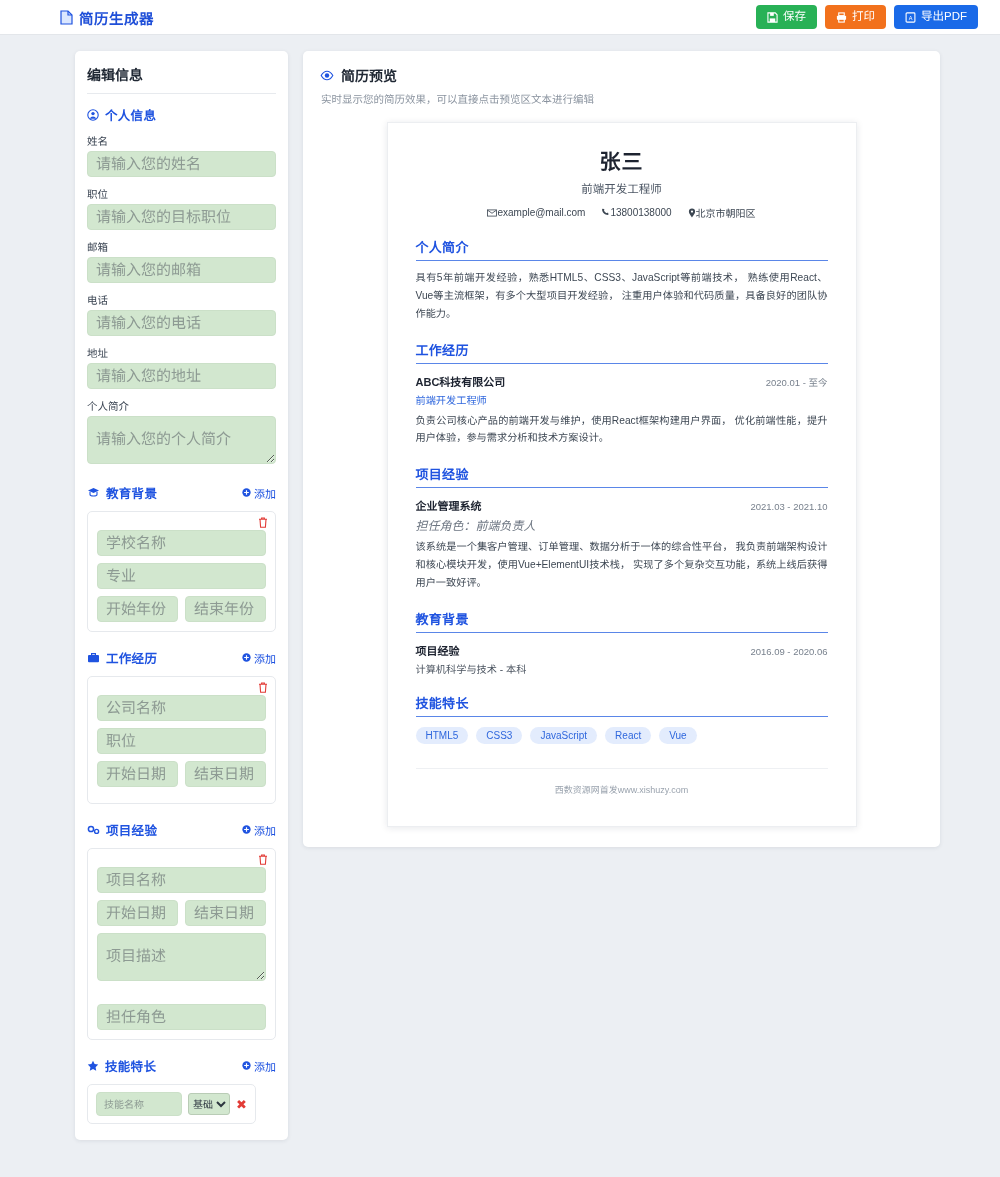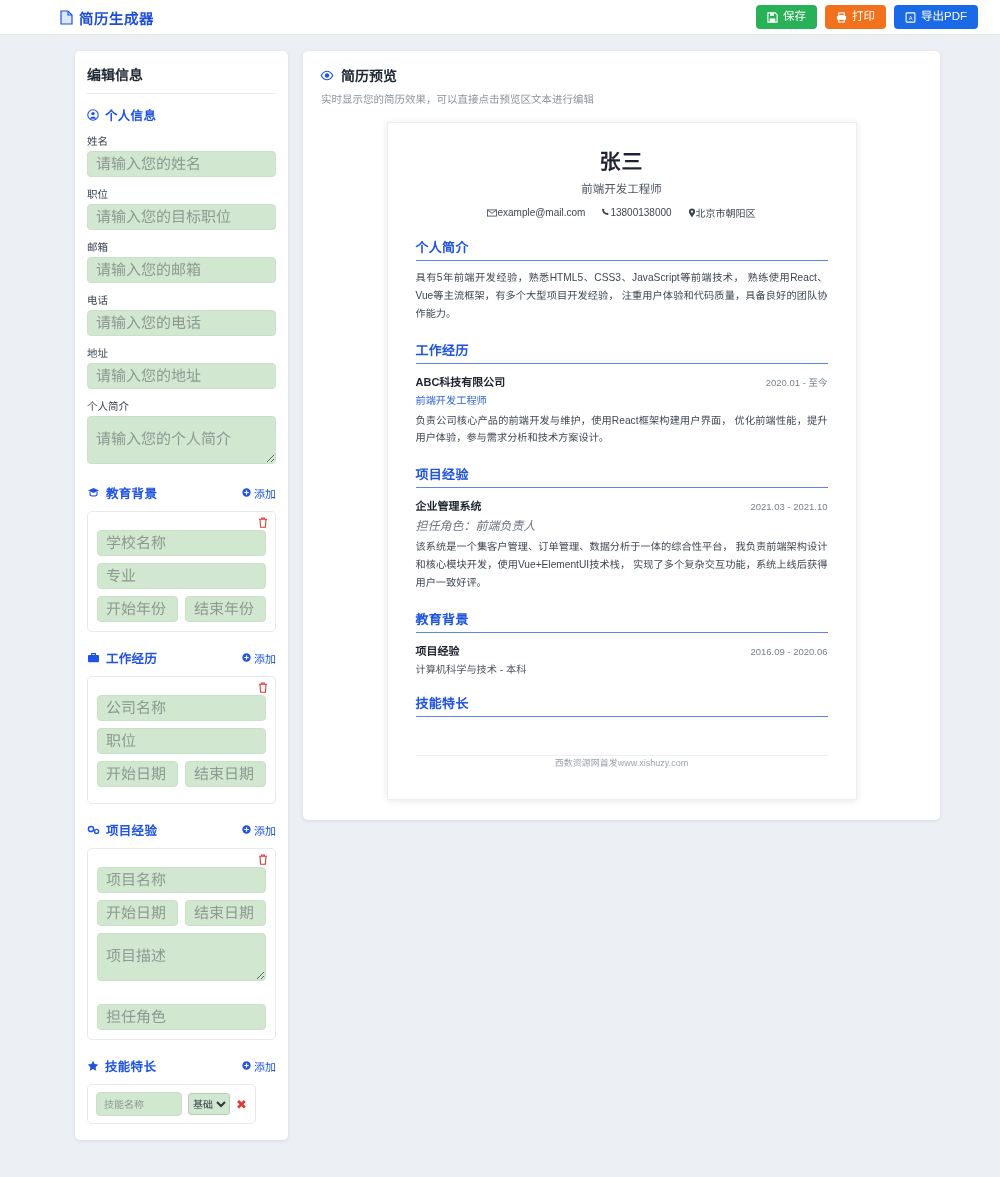--- a/index.html
+++ b/index.html
@@ -261,21 +261,22 @@
     background: #e3ecfd;
     color: #2f67dd;
     border-radius: 11px;
     font-size: 10px;
     padding: 3px 10px;
   }
   .watermark {
     text-align: center;
     font-size: 9px;
     color: #9aa3ae;
-    margin-top: 38px;
+    margin-top: 24px;
+    padding-top: 14px;
     border-top: 1px solid #eef0f3;
   }
 </style>
 </head>
 <body>
 
 <div class="app-header">
   <div class="brand">
     <span class="brand-icon">
       <svg width="13" height="15" viewBox="0 0 13 15">
@@ -573,18 +574,25 @@
           <div class="r-item-head">
             <span class="r-item-title">项目经验</span>
             <span class="r-item-date">2016.09 - 2020.06</span>
           </div>
           <div class="r-item-sub plain">计算机科学与技术 - 本科</div>
         </div>
       </div>
 
       <div class="r-sec">
         <div class="r-sec-title">技能特长</div>
+        <div class="tags">
+          <span class="tag">HTML5</span>
+          <span class="tag">CSS3</span>
+          <span class="tag">JavaScript</span>
+          <span class="tag">React</span>
+          <span class="tag">Vue</span>
+        </div>
       </div>
 
       <div class="watermark">西数资源网首发www.xishuzy.com</div>
     </div>
   </section>
 </div>
 
 </body></html>

